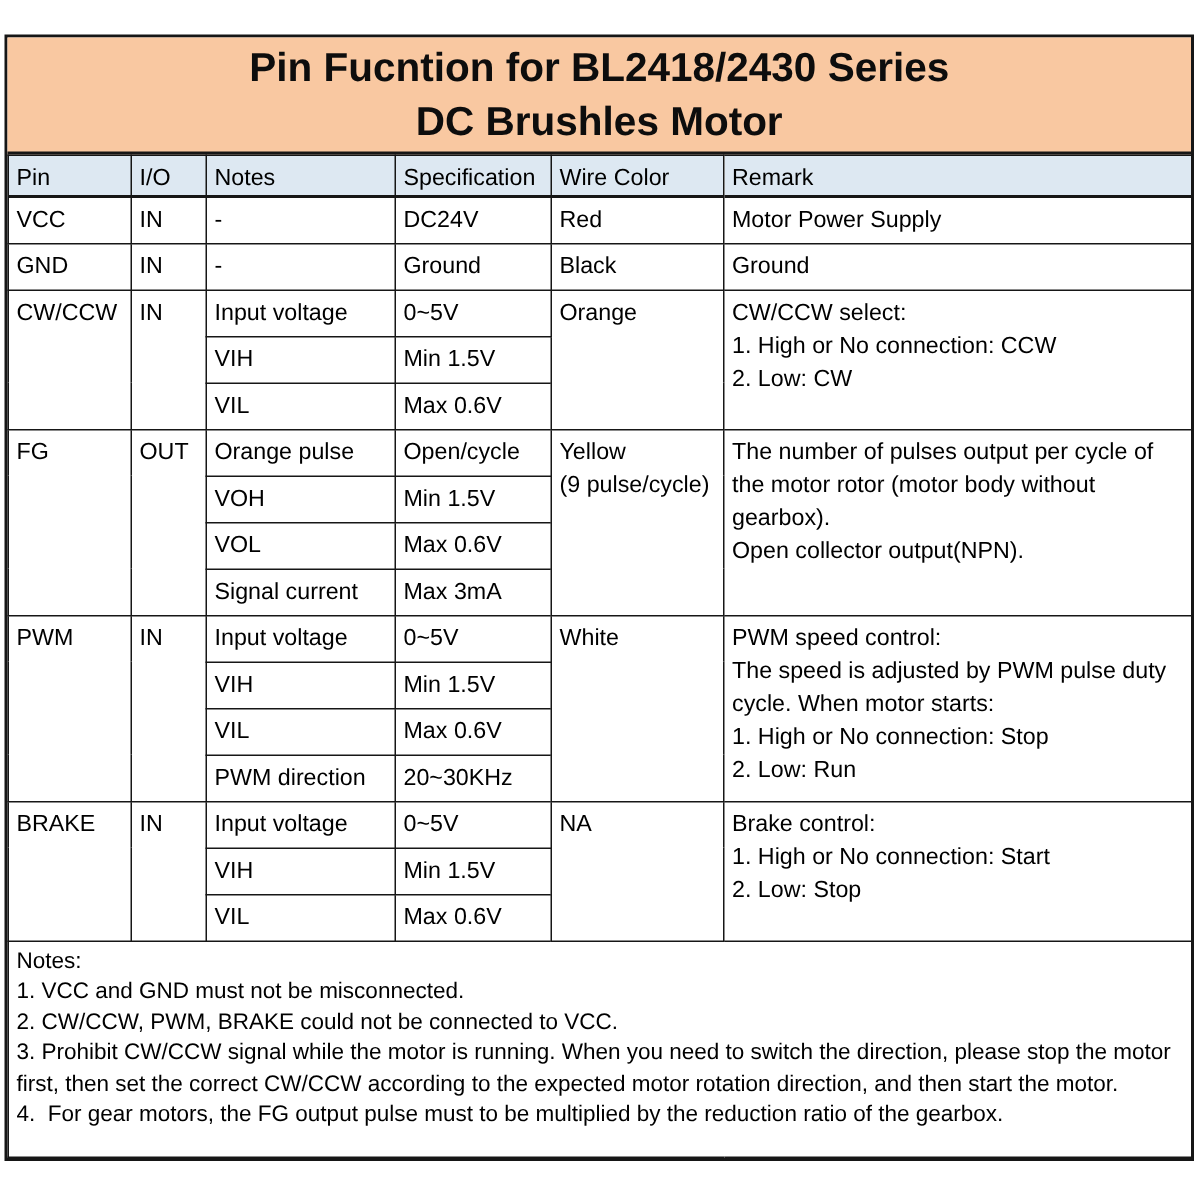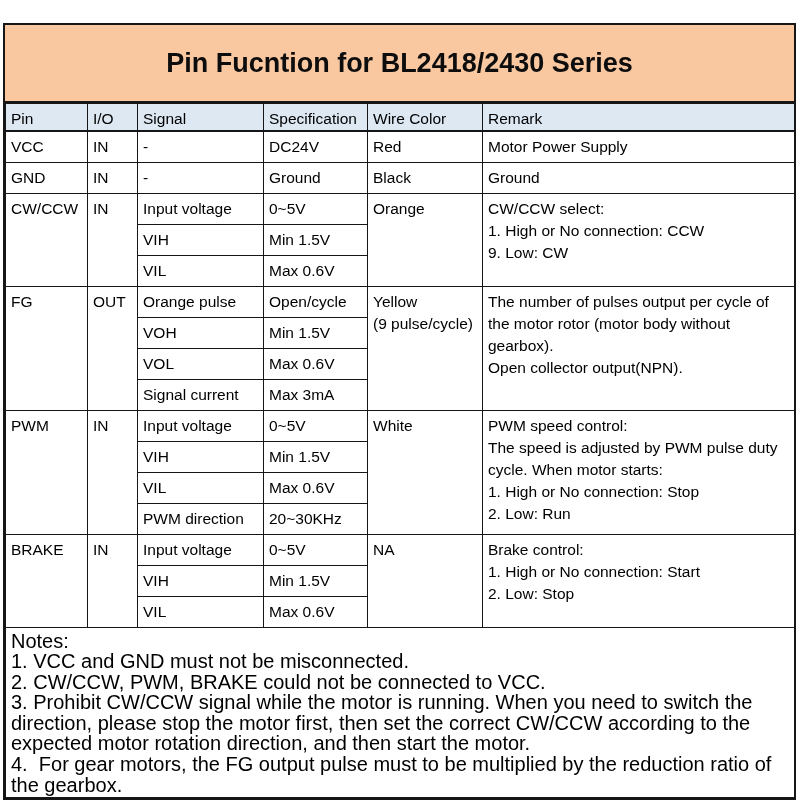--- a/index.html
+++ b/index.html
@@ -59,48 +59,49 @@
   .pin-table tbody tr { height: 31px; margin-top: 16px; }
   .pin-table td.multiline {
     white-space: pre-line;
     line-height: 22px;
   }
   .pin-table td.notes-cell {
     height: 138px;
     padding: 3px 6px 2px 5px;
   }
   .note-line {
-    font-size: 20px;
+    font-size: 15px;
     line-height: 20.6px;
     white-space: pre-wrap;
   }
 </style>
 </head>
 <body>
 
 <div class="sheet">
 
   <div class="banner">
     <div>Pin Fucntion for BL2418/2430 Series</div>
+    <div>DC Brushles Motor</div>
   </div>
 
   <table class="pin-table">
     <colgroup>
       <col style="width:82px">
         <col style="width:50px">
         <col style="width:126px">
       <col style="width:104px">
         <col style="width:115px">
         <col style="width:312px">
     </colgroup>
     <thead>
       <tr>
         <th>Pin</th>
         <th>I/O</th>
-        <th>Signal</th>
+        <th>Notes</th>
         <th>Specification</th>
         <th>Wire Color</th>
         <th>Remark</th>
       </tr>
     </thead>
     <tbody>
 
       <tr>
         <td>VCC</td>
         <td>IN</td>
@@ -120,21 +121,21 @@
       </tr>
 
       <tr>
         <td rowspan="3">CW/CCW</td>
         <td rowspan="3">IN</td>
         <td>Input voltage</td>
         <td>0~5V</td>
         <td rowspan="3" class="multiline">Orange</td>
         <td rowspan="3" class="multiline">CW/CCW select:
 1. High or No connection: CCW
-9. Low: CW</td>
+2. Low: CW</td>
       </tr>
       <tr>
         <td>VIH</td>
         <td>Min 1.5V</td>
       </tr>
       <tr>
         <td>VIL</td>
         <td>Max 0.6V</td>
       </tr>
 

